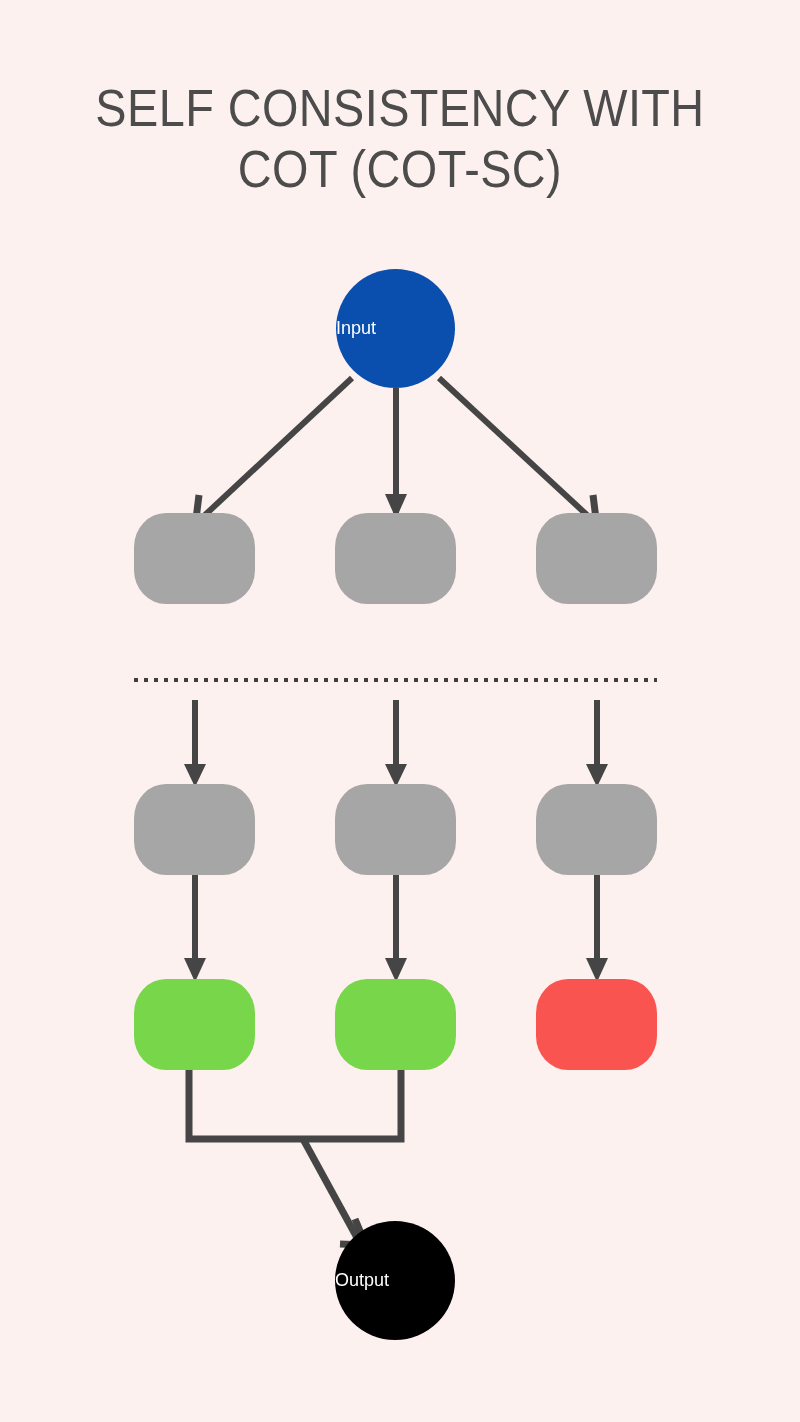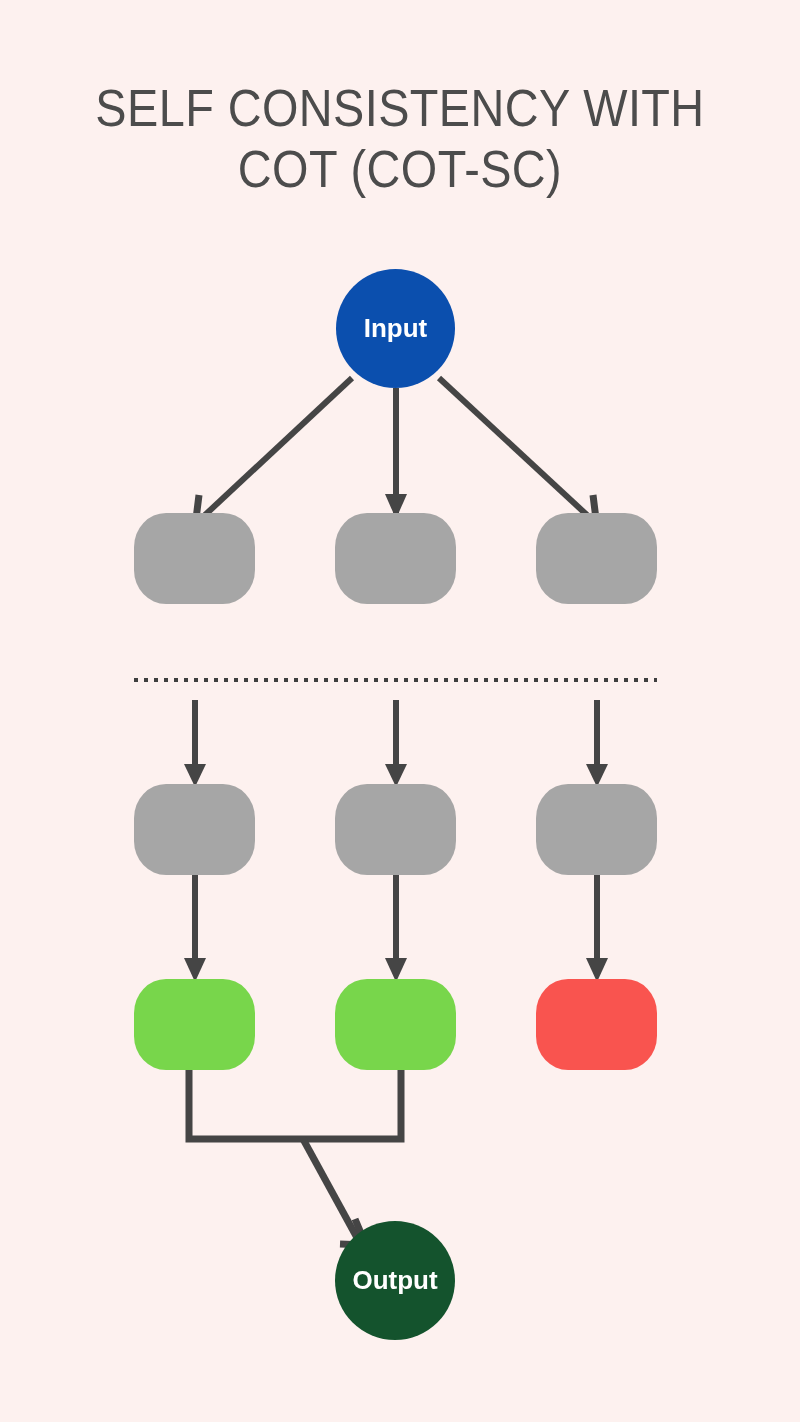--- a/index.html
+++ b/index.html
@@ -48,24 +48,24 @@
 
   
   .node {
     position: absolute;
     box-sizing: border-box;
   }
   .circle-node {
     border-radius: 50%;
     display: flex;
     align-items: center;
-    justify-content: center;
+    justify-content: flex-start;
     color: #ffffff;
-    font-size: 26px;
-    font-weight: 700;
+    font-size: 18px;
+    font-weight: 400;
   }
   .box-node {
     border-radius: 32px / 34px;
   }
 
   
   .col1 { left: 134px; }
   .col2 { left: 335px; }
   .col3 { left: 536px; }
 
@@ -158,17 +158,17 @@
   <div class="node box-node col3 row-thought" style="background:#a6a6a6;"></div>
 
   <div class="node box-node col1 row-step" style="background:#a6a6a6;"></div>
   <div class="node box-node col2 row-step" style="background:#a6a6a6;"></div>
   <div class="node box-node col3 row-step" style="background:#a6a6a6;"></div>
 
   <div class="node box-node col1 row-answer" style="background:#78d64b;"></div>
   <div class="node box-node col2 row-answer" style="background:#78d64b;"></div>
   <div class="node box-node col3 row-answer" style="background:#f9544f;"></div>
 
-  <div class="node circle-node" id="output-node" style="background:#14532d;">
+  <div class="node circle-node" id="output-node" style="background:#000000;">
     <span>Output</span>
   </div>
 
 </div>
 
 </body></html>

